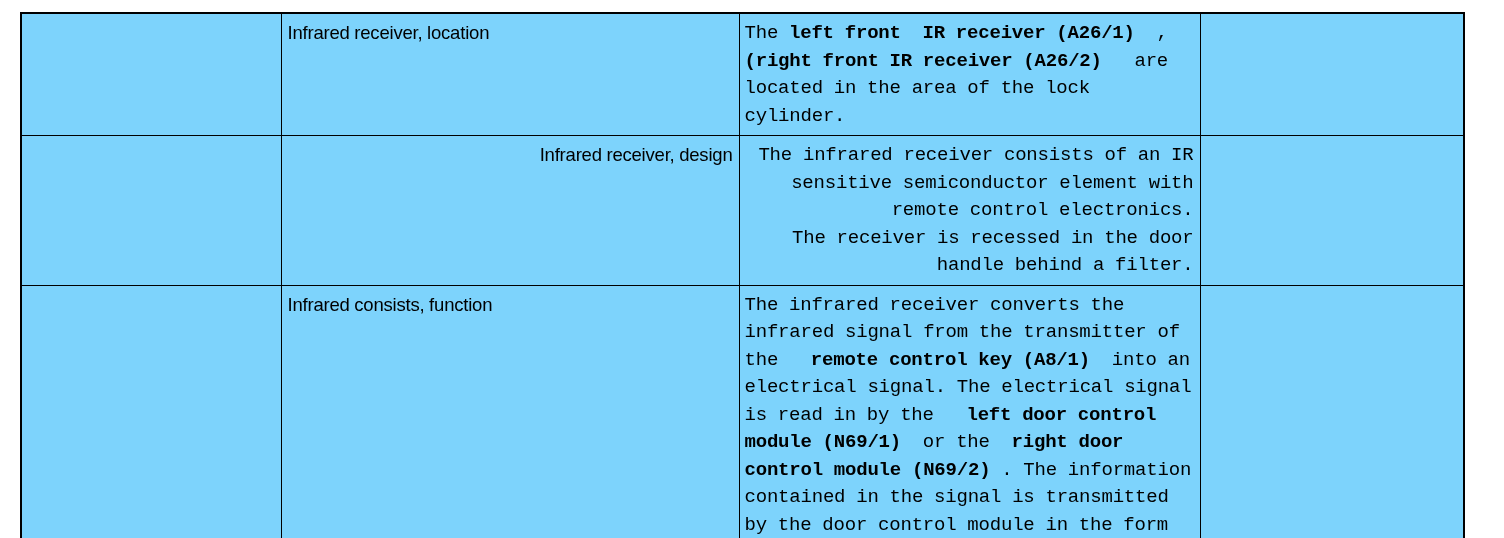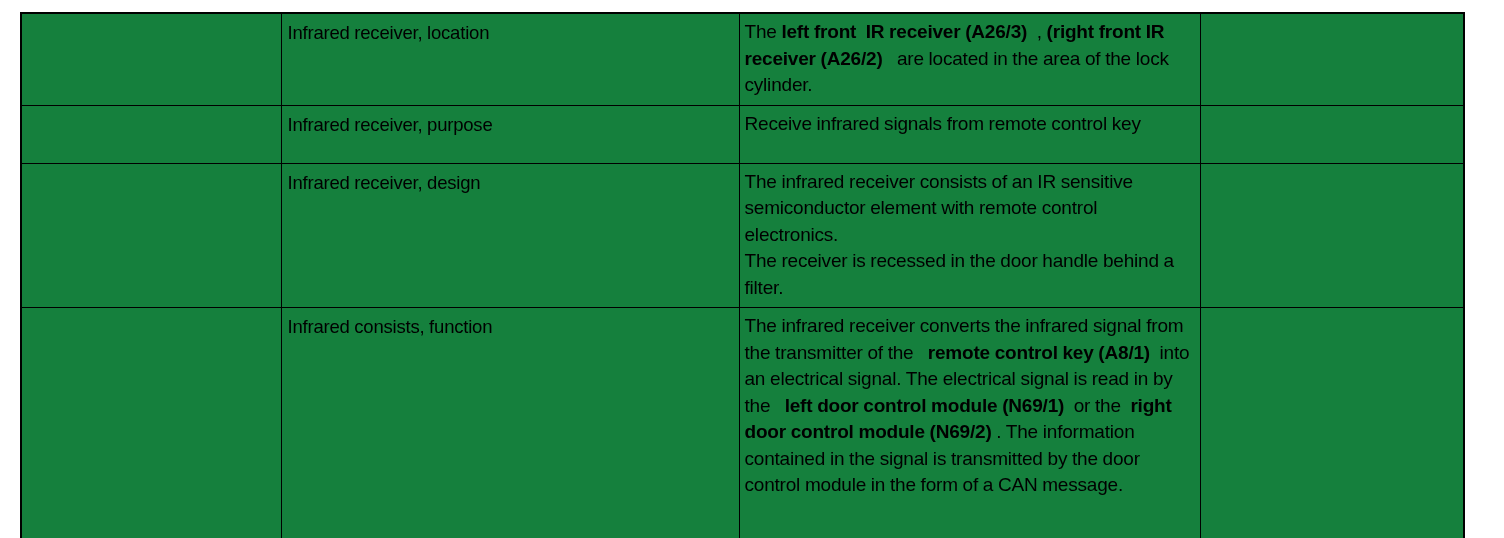--- a/index.html
+++ b/index.html
@@ -29,21 +29,21 @@
     width: 1443px;
     border-collapse: collapse;
     table-layout: fixed;
     background: #ffffff;
   }
 
   table.spec-table td {
     border: 1px solid #000000;
     vertical-align: top;
     padding: 0;
-    background: #15803d;
+    background: #7dd3fc;
   }
 
   
   table.spec-table {
     border: 2px solid #000000;
   }
 
   col.c-empty-left  { width: 260px; }
   col.c-label       { width: 458px; }
   col.c-desc        { width: 461px; }
@@ -75,24 +75,24 @@
     min-height: 10px;
   }
 
   b, .b {
     font-weight: bold;
   }
 
   
   tr.row-0 td { height: 81px; }
   tr.row-1 td { height: 57px; }
-  tr.row-2 td { height: 133px; }
+  tr.row-2 td { height: 133px; text-align: right; }
   tr.row-3 td { height: 239px; }
 
-  .rich > span { white-space: pre-wrap; }
+  .rich > span { white-space: pre-wrap; font-family: Liberation Mono, monospace; }
 </style>
 </head>
 <body>
 
 <div class="page">
 
   <table class="spec-table">
     <colgroup>
       <col class="c-empty-left">
       <col class="c-label">
@@ -102,41 +102,27 @@
     <tbody>
 
       <tr class="row-0">
         <td class="empty-cell">
           <div class="cell-inner"></div>
         </td>
         <td class="label-cell">
           <div class="cell-inner">Infrared receiver, location</div>
         </td>
         <td class="desc-cell">
-          <div class="cell-inner rich"><span>The </span><span class="b">left front  IR receiver (A26/3)</span><span>  , </span><span class="b">(right front IR receiver (A26/2)</span><span>   are located in the area of the lock cylinder.</span></div>
+          <div class="cell-inner rich"><span>The </span><span class="b">left front  IR receiver (A26/1)</span><span>  , </span><span class="b">(right front IR receiver (A26/2)</span><span>   are located in the area of the lock cylinder.</span></div>
         </td>
         <td class="empty-cell">
           <div class="cell-inner"></div>
         </td>
       </tr>
 
-      <tr class="row-1">
-        <td class="empty-cell">
-          <div class="cell-inner"></div>
-        </td>
-        <td class="label-cell">
-          <div class="cell-inner">Infrared receiver, purpose</div>
-        </td>
-        <td class="desc-cell">
-          <div class="cell-inner rich"><span>Receive infrared signals from remote control key</span></div>
-        </td>
-        <td class="empty-cell">
-          <div class="cell-inner"></div>
-        </td>
-      </tr>
 
       <tr class="row-2">
         <td class="empty-cell">
           <div class="cell-inner"></div>
         </td>
         <td class="label-cell">
           <div class="cell-inner">Infrared receiver, design</div>
         </td>
         <td class="desc-cell">
           <div class="cell-inner rich"><span>The infrared receiver consists of an IR sensitive semiconductor element with remote control electronics.

